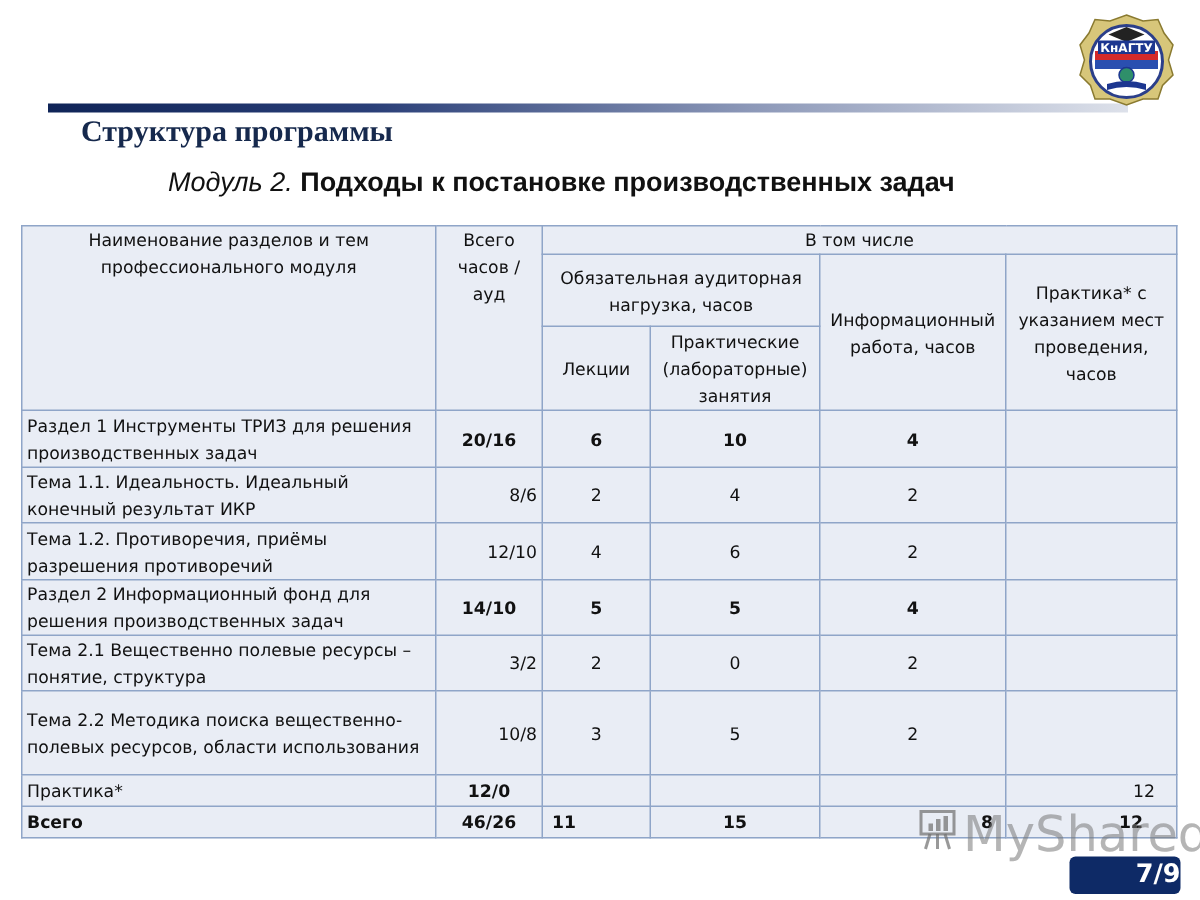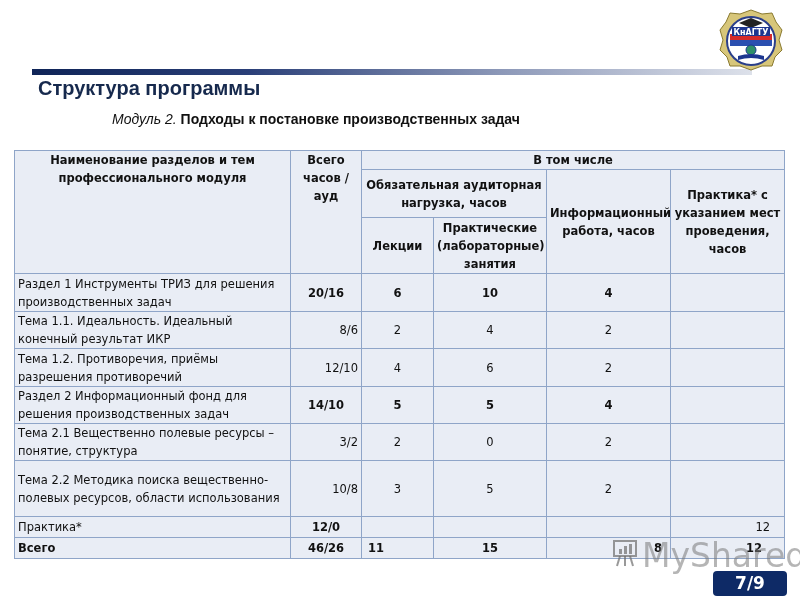--- a/index.html
+++ b/index.html
@@ -1,37 +1,37 @@
 <!DOCTYPE html>
 <html><head>
 <meta charset="utf-8">
 <style>
   html, body { margin:0; padding:0; }
   body { width:800px; height:600px; background:#ffffff; position:relative; overflow:hidden; font-family:"Liberation Sans", "DejaVu Sans", sans-serif; }
   .title { position:absolute; left:38px; top:14px; font-family:"DejaVu Sans", sans-serif; font-weight:bold; font-size:21px; line-height:22px; letter-spacing:1.2px; color:#1e3152; }
   .title-line { display:block; }
   .rule { position:absolute; left:32px; top:69px; width:720px; height:6px; background:linear-gradient(to right, #0f2457 0%, #2a3f78 30%, #8c98b8 65%, #dde1ea 100%); }
-  .subtitle { position:absolute; left:38px; top:77px; font-family:Liberation Sans, sans-serif; font-weight:bold; font-size:20px; color:#16294d; }
+  .subtitle { position:absolute; left:54px; top:77px; font-family:Liberation Serif, serif; font-weight:bold; font-size:20px; color:#16294d; }
   .logo { position:absolute; left:718px; top:8px; width:66px; height:64px; }
-  .module { position:absolute; left:112px; top:111px; font-size:14px; color:#111; white-space:nowrap; }
+  .module { position:absolute; left:112px; top:111px; font-size:18px; color:#111; white-space:nowrap; }
   .module .it { font-style:italic; font-weight:normal; }
   .module .b { font-weight:bold; }
   table.grid { position:absolute; left:14px; top:150px; border-collapse:collapse; table-layout:fixed; width:770px; background:#e9edf5; font-family:"DejaVu Sans", sans-serif; }
   table.grid td, table.grid th { border:1px solid #8fa5c8; padding:0 3px; font-size:11.5px; color:#111; vertical-align:middle; overflow:hidden; }
-  table.grid th { font-weight:bold; text-align:center; line-height:18px; }
+  table.grid th { font-weight:normal; text-align:center; line-height:18px; }
   td.name { text-align:left; line-height:18px; color:#333; }
   td.num { text-align:center; color:#333; }
   td.tot { text-align:right; padding-right:14px; color:#333; }
   tr.bold td.num, tr.bold td.tot { font-weight:bold; color:#111; }
   tr.bold td.tot { text-align:center; padding-right:3px; }
   td.prac-name { text-align:left; color:#333; }
   td.total-name { font-weight:bold; padding-left:40px; text-align:left; }
   .watermark { position:absolute; left:612px; top:536px; font-size:33px; color:rgba(120,120,120,0.55); font-family:"DejaVu Sans", sans-serif; }
   .wm-icon { position:absolute; left:612px; top:538px; width:26px; height:30px; }
-  .page { position:absolute; left:713px; top:571px; width:74px; height:25px; background:#0e2a66; border-radius:4px; color:#fff; font-weight:bold; font-size:17px; text-align:center; line-height:25px; font-family:"DejaVu Sans", sans-serif; }
+  .page { position:absolute; left:713px; top:571px; width:74px; height:25px; background:#0e2a66; border-radius:4px; color:#fff; font-weight:bold; font-size:17px; text-align:right; line-height:25px; font-family:"DejaVu Sans", sans-serif; }
 </style>
 </head>
 <body>
 
 <div class="title">
 </div>
 <div class="rule"></div>
 <div class="subtitle">Структура программы</div>
 
 <svg class="logo" viewBox="0 0 66 64">

